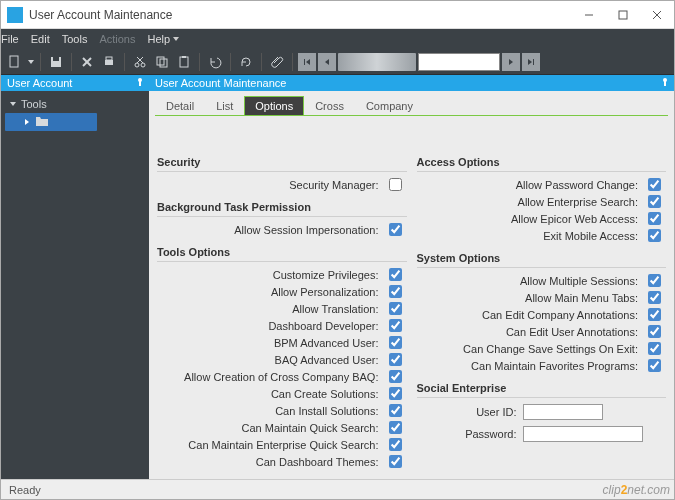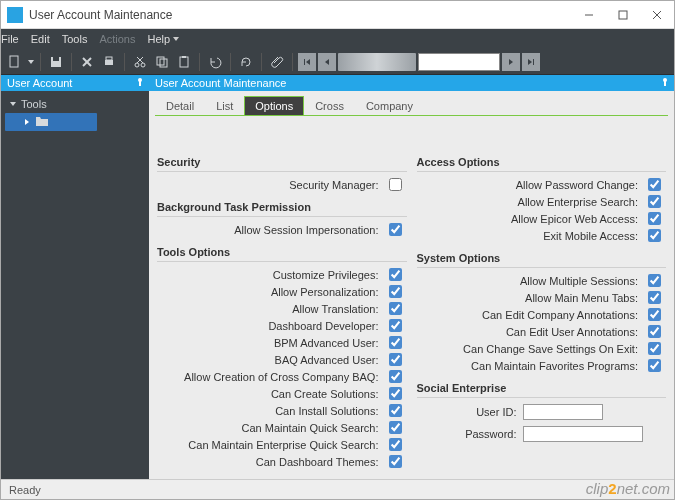--- a/index.html
+++ b/index.html
@@ -118,21 +118,21 @@
 
   
   .statusbar {
     height:20px; background:#eee; border-top:1px solid #ccc;
     display:flex; align-items:center; font-size:11px; color:#555;
     padding:0 8px;
   }
   .statusbar .left-s{flex:0 0 200px;}
   .statusbar .mid{flex:1; text-align:center;margin-top:37px;}
   .brand {
-    position:absolute; right:4px; bottom:2px; font-size:15px;
+    position:absolute; right:4px; bottom:2px; font-size:12px;
     color:#999; font-style:italic;
   }
   .brand b{color:#f5a623; font-style:normal;}
   .root{position:relative; width:100%; height:100%; display:flex; flex-direction:column;}
 </style>
 </head>
 <body>
 <div class="root">
 
 <div class="titlebar">

